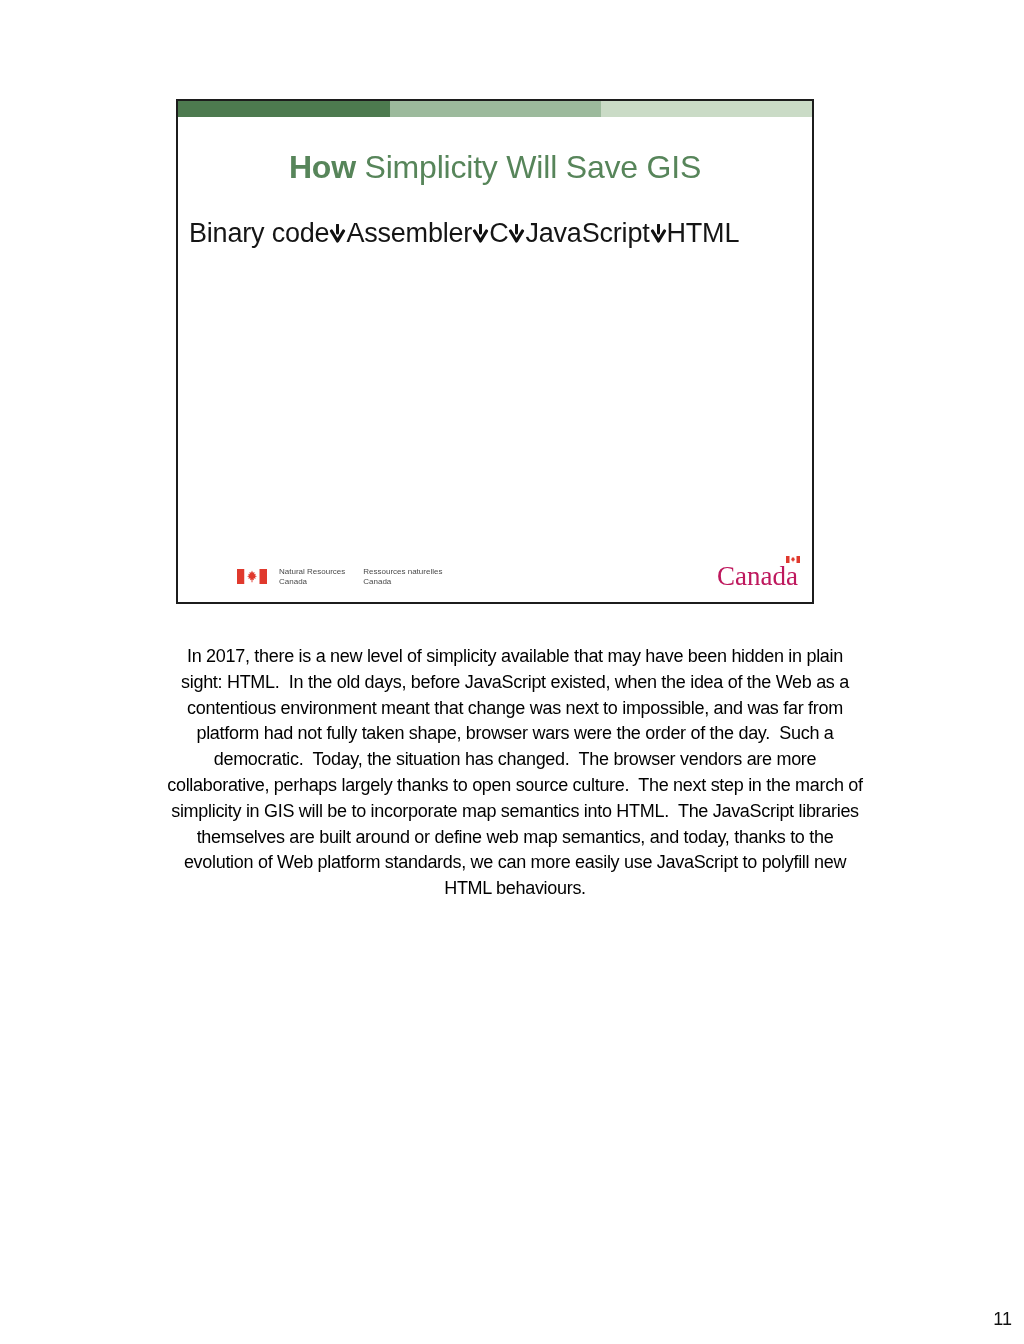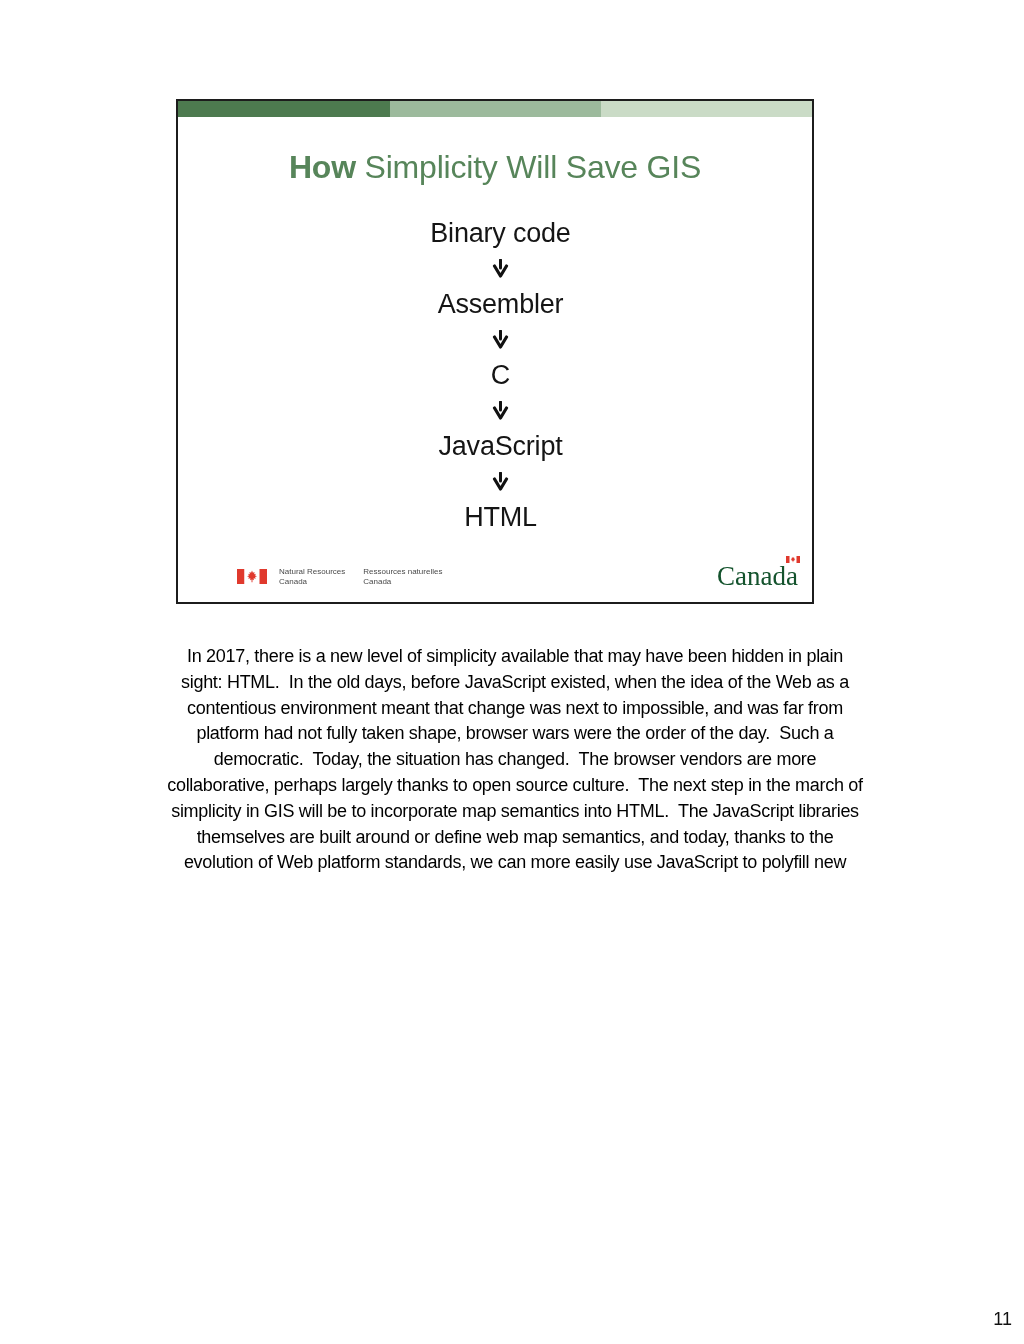--- a/index.html
+++ b/index.html
@@ -35,21 +35,21 @@
     text-align: center;
     font-size: 32px;
     letter-spacing: -0.2px;
     color: var(--title-green);
   }
   .slide-title .t-bold { font-weight: bold; }
 
   .ladder {
     margin-top: 30px;
     display: flex;
-    flex-direction: column;
+    flex-direction: row;
     align-items: center;
     row-gap: 5px;
     padding-left: 11px;
   }
   .ladder-item {
     font-size: 27px;
     line-height: 34px;
     color: #151515;
     letter-spacing: -0.2px;
   }
@@ -65,21 +65,21 @@
     align-items: center;
   }
   .nrcan { display: flex; align-items: center; padding-left: 45px; }
   .nrcan-flag { width: 30px; height: 15px; margin-right: 12px; }
   .nrcan-text { display: flex; column-gap: 18px; }
   .nrcan-col { font-size: 8px; line-height: 10px; color: #4a4a4a; }
 
   .wordmark {
     font-family: "Liberation Serif", serif;
     font-size: 27px;
-    color: #14532d;
+    color: #be185d;
     position: relative;
     padding-right: 2px;
   }
   .wordmark .last-a { position: relative; display: inline-block; }
   .wordmark .mini-flag {
     position: absolute;
     top: -5px;
     left: 0px;
     width: 14px;
     height: 7px;
@@ -189,17 +189,18 @@
   <div class="notes">
     <div class="notes-line">In 2017, there is a new level of simplicity available that may have been hidden in plain</div>
     <div class="notes-line">sight: HTML.  In the old days, before JavaScript existed, when the idea of the Web as a</div>
     <div class="notes-line">contentious environment meant that change was next to impossible, and was far from</div>
     <div class="notes-line">platform had not fully taken shape, browser wars were the order of the day.  Such a</div>
     <div class="notes-line">democratic.  Today, the situation has changed.  The browser vendors are more</div>
     <div class="notes-line">collaborative, perhaps largely thanks to open source culture.  The next step in the march of</div>
     <div class="notes-line">simplicity in GIS will be to incorporate map semantics into HTML.  The JavaScript libraries</div>
     <div class="notes-line">themselves are built around or define web map semantics, and today, thanks to the</div>
     <div class="notes-line">evolution of Web platform standards, we can more easily use JavaScript to polyfill new</div>
+    <div class="notes-line">HTML behaviours.</div>
   </div>
 
   <div class="page-number">11</div>
 
 </div>
 
 </body></html>

